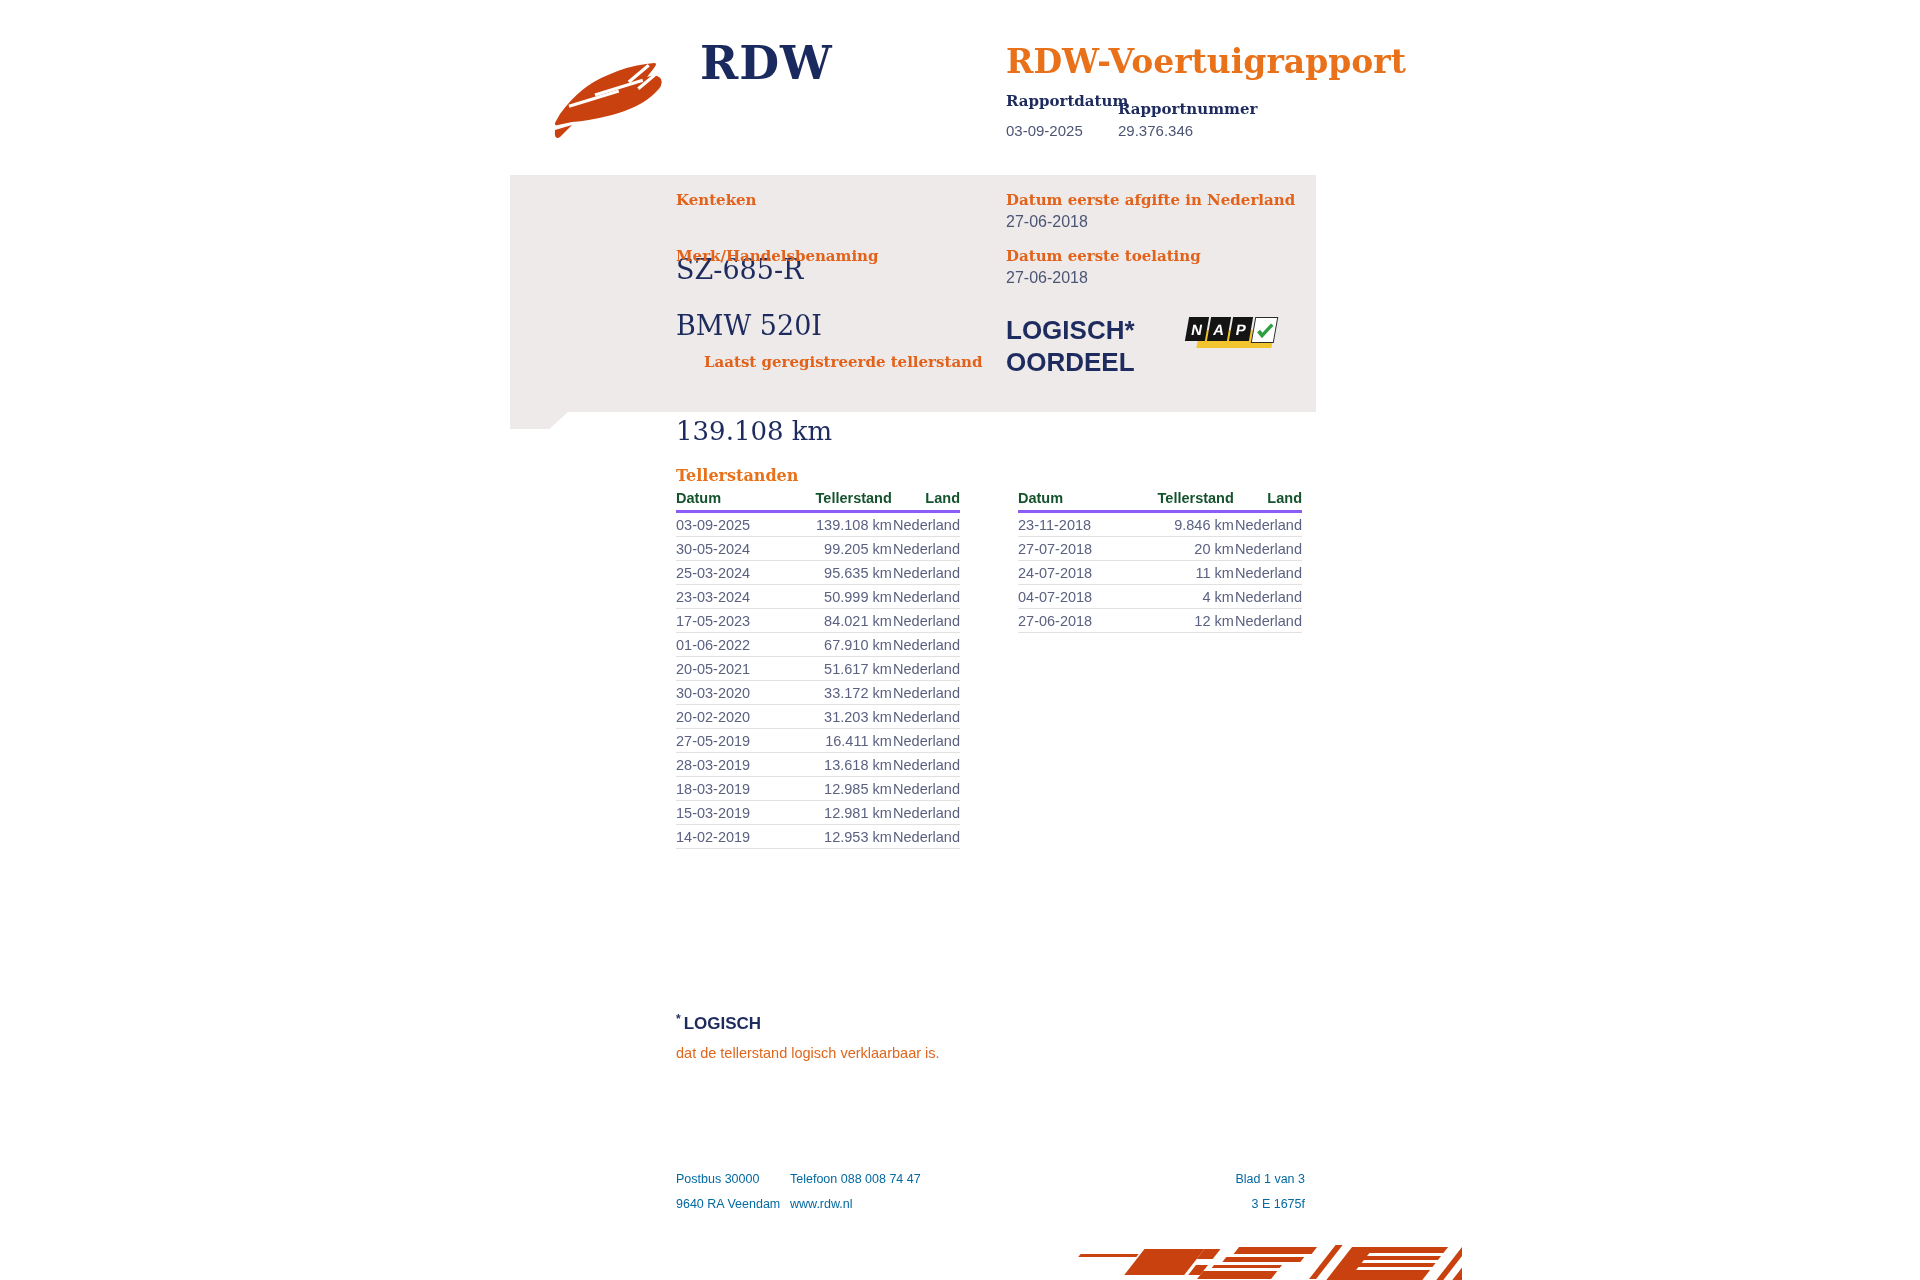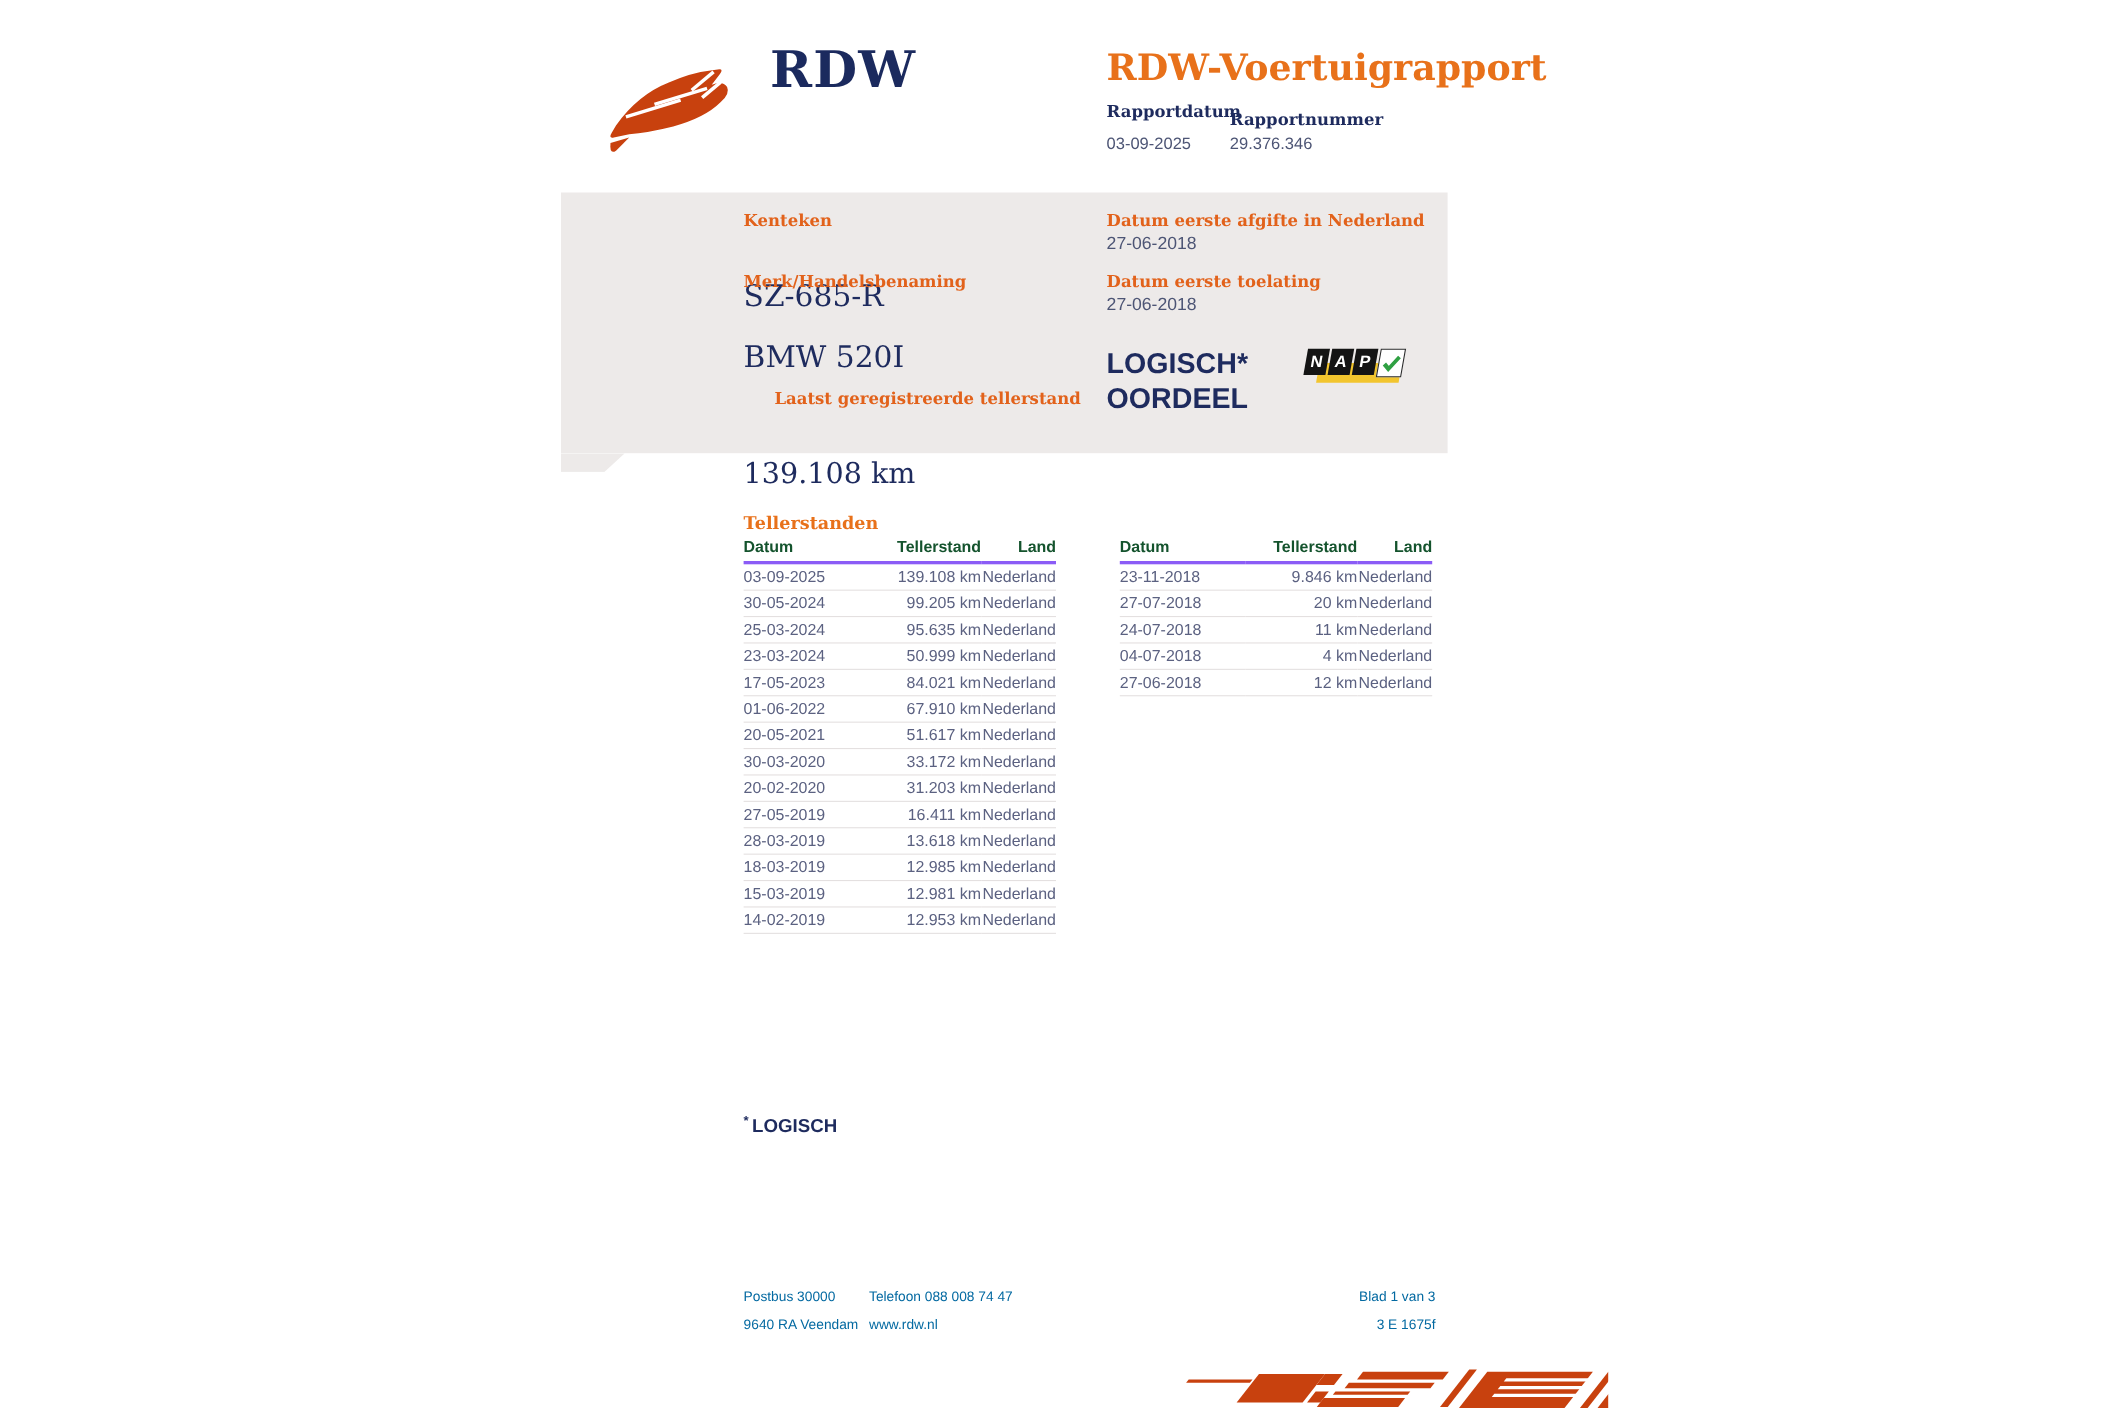--- a/index.html
+++ b/index.html
@@ -285,20 +285,21 @@
         <td class="num">12 km</td>
         <td class="num">Nederland</td>
       </tr>
     </tbody>
 </table>
 
 <div class="abs fn-head">
   <span class="fn-star">*</span><span>LOGISCH</span>
 </div>
 <div class="abs fn-body">
+  <div>dat de tellerstand logisch verklaarbaar is.</div>
 </div>
 
 <div class="abs foot foot-a1">Postbus 30000</div>
 <div class="abs foot foot-a2">9640 RA Veendam</div>
 <div class="abs foot foot-b1">Telefoon 088 008 74 47</div>
 <div class="abs foot foot-b2">www.rdw.nl</div>
 <div class="abs foot foot-r foot-r1">Blad 1 van 3</div>
 <div class="abs foot foot-r foot-r2">3 E 1675f</div>
 
 <div class="abs bottom-art">

